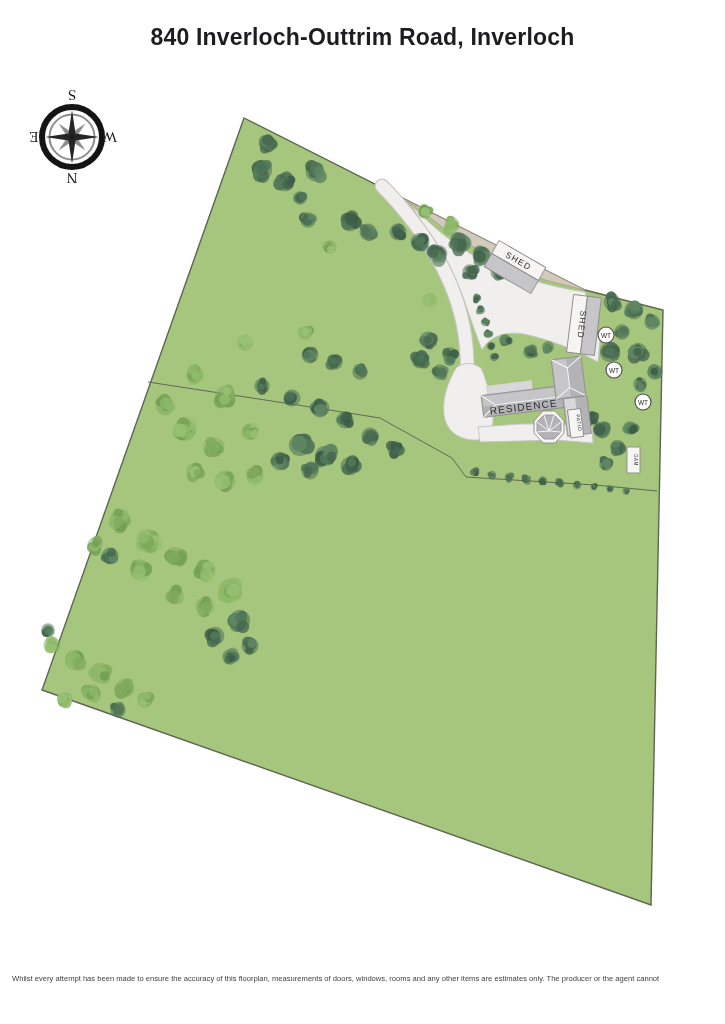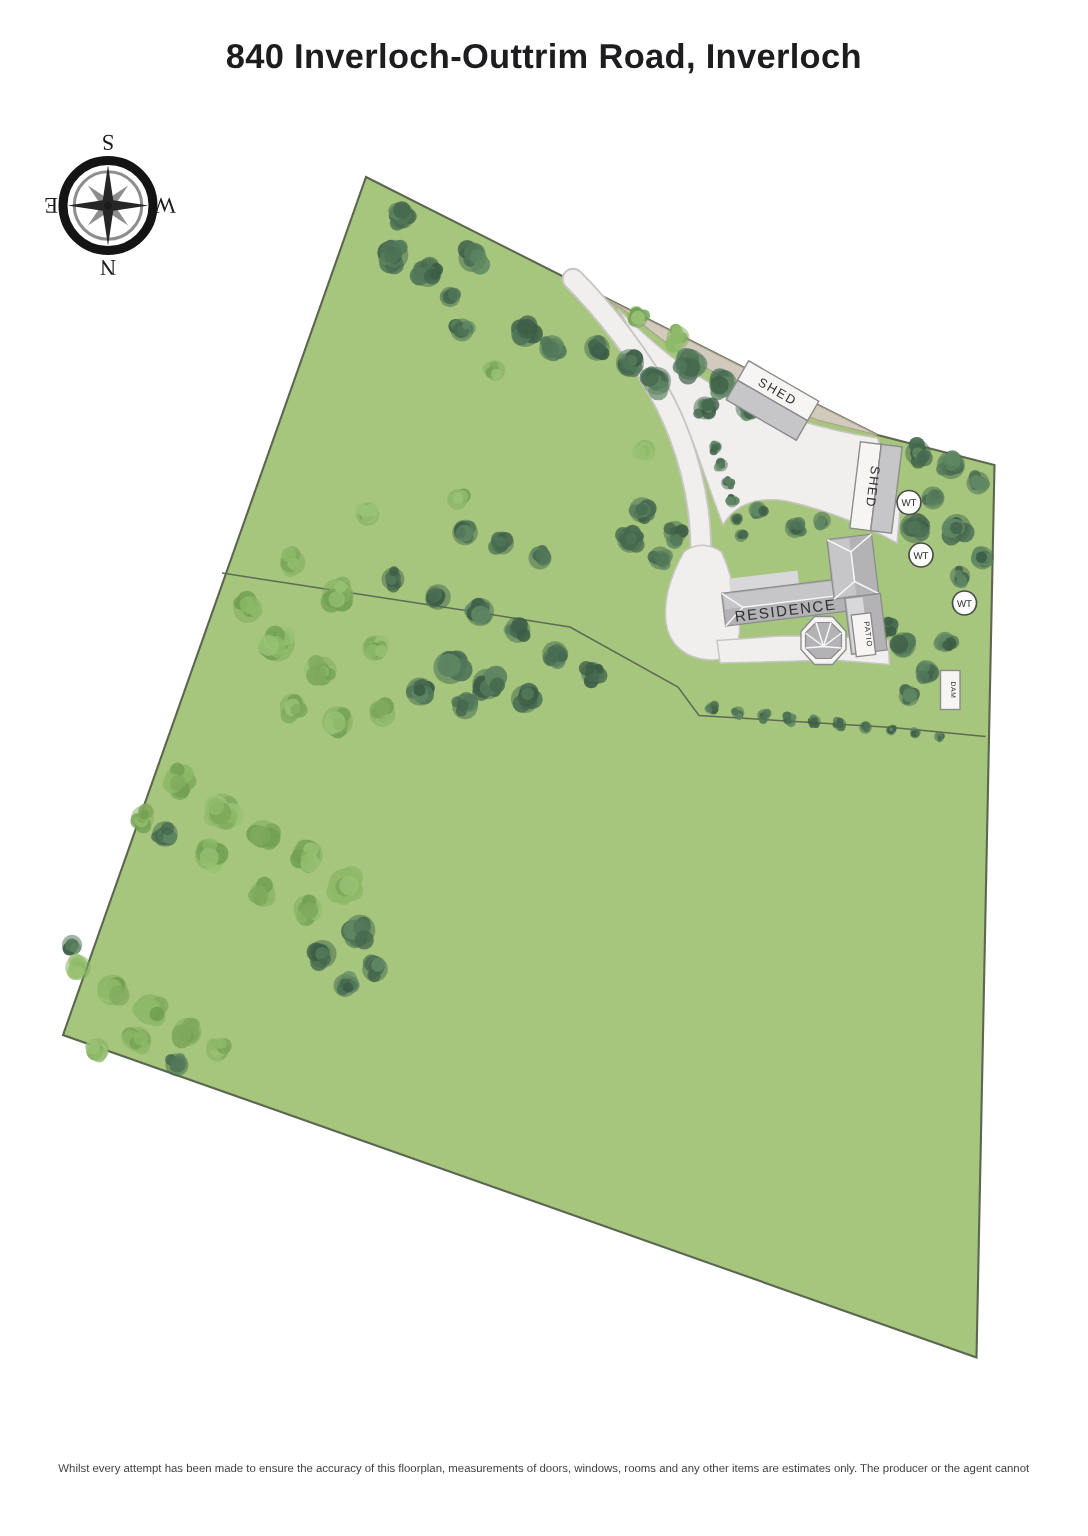--- a/index.html
+++ b/index.html
@@ -1,21 +1,21 @@
 <!DOCTYPE html>
 <html style="--field: #a5c67c; --boundary: #5c6650; --fence: #5f6a54; --driveway: #f0efed; --driveway_border: #c8c6c2; --gravel: #d3cabe; --gravel_border: #ab9f8e; --roof: #b3b2b4; --roof_light: #c6c5c7; --roof_lighter: #d8d7d9; --shed_gray: #c6c5c7; --structure_white: #f6f5f3; --outline: #8b8a8c;"><head>
 <meta charset="utf-8">
 <style>
   html,body{margin:0;padding:0;background:#ffffff;}
   body{width:725px;height:1024px;position:relative;overflow:hidden;
        font-family:"Liberation Sans",sans-serif;}
   #page-title{position:absolute;top:24px;left:0;width:725px;text-align:center;
        font-size:23px;font-weight:700;color:#1d1d1f;letter-spacing:.2px;z-index:3;}
   #siteplan{position:absolute;top:0;left:0;z-index:1;}
-  #disclaimer{position:absolute;top:974px;left:12px;width:701px;text-align:center;
+  #disclaimer{position:absolute;top:974px;left:12px;width:701px;
        font-size:7.6px;line-height:1.4;color:#3f3f3f;z-index:3;}
   
   .field{fill:var(--field);stroke:var(--boundary);stroke-width:1.4;}
   .gravel{fill:var(--gravel);stroke:var(--gravel_border);stroke-width:.8;}
   .drive-border{stroke:var(--driveway_border);fill:none;stroke-linecap:round;}
   .drive{fill:var(--driveway);stroke:var(--driveway_border);stroke-width:1;}
   .drive-lane{stroke:var(--driveway);fill:none;stroke-linecap:round;}
   .fence{stroke:var(--fence);stroke-width:1;fill:none;}
   .roof{fill:var(--roof);stroke:var(--outline);stroke-width:.8;}
   .roof-light{fill:var(--roof_light);stroke:none;}

